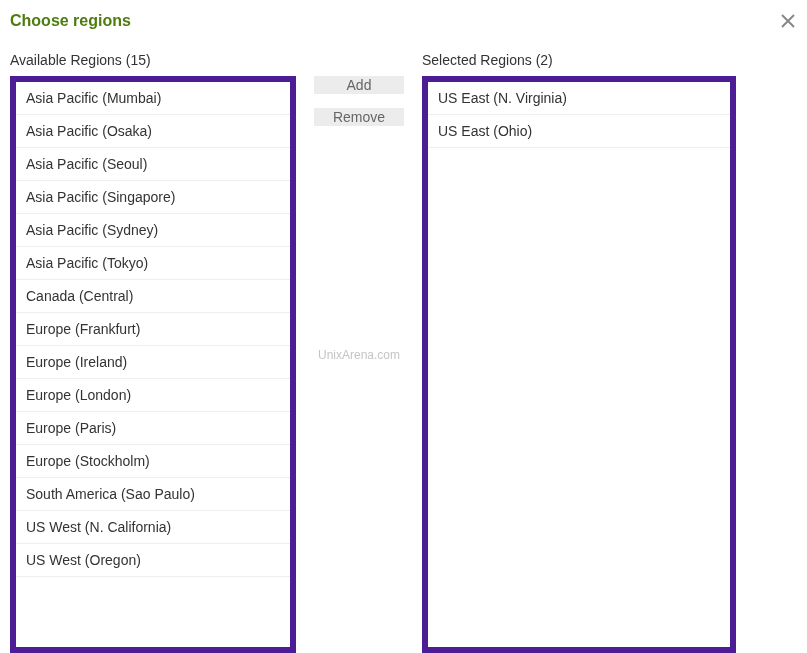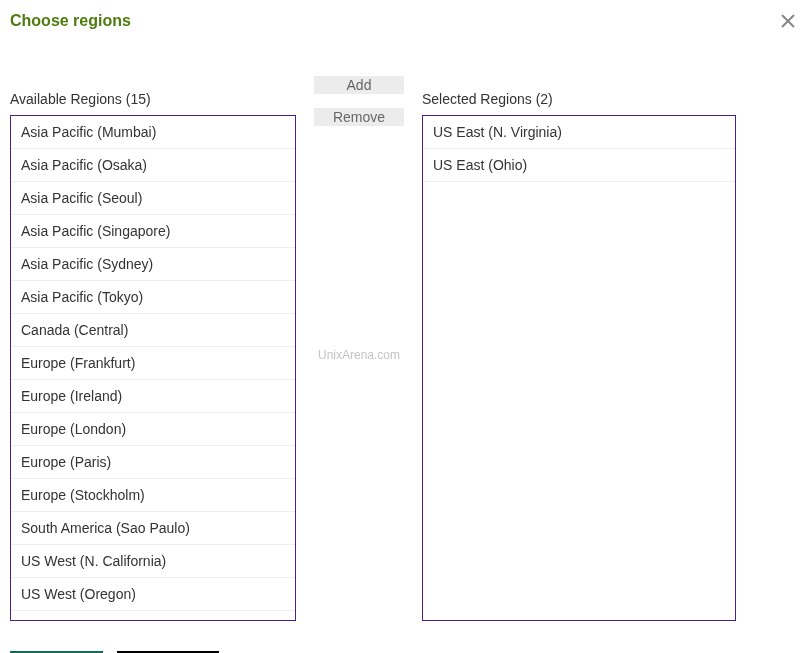--- a/index.html
+++ b/index.html
@@ -39,28 +39,27 @@
     }
     .columns {
       display: flex;
       gap: 0;
       margin-bottom: 30px;
     }
     .column-label {
       font-size: 14px;
       color: #333;
       margin-bottom: 8px;
-      margin-top: 39px;
     }
     .list-panel {
       width: 286px;
     }
     .list {
-      border: 1px solid #4c1d95;
-      height: 506px;
+      border: 6px solid #4c1d95;
+      height: 577px;
       overflow: auto;
     }
     .list-item {
       padding: 8px 10px;
       border-bottom: 1px solid #eee;
       cursor: pointer;
       color: #333;
       font-size: 14px;
     }
     .center-controls {

